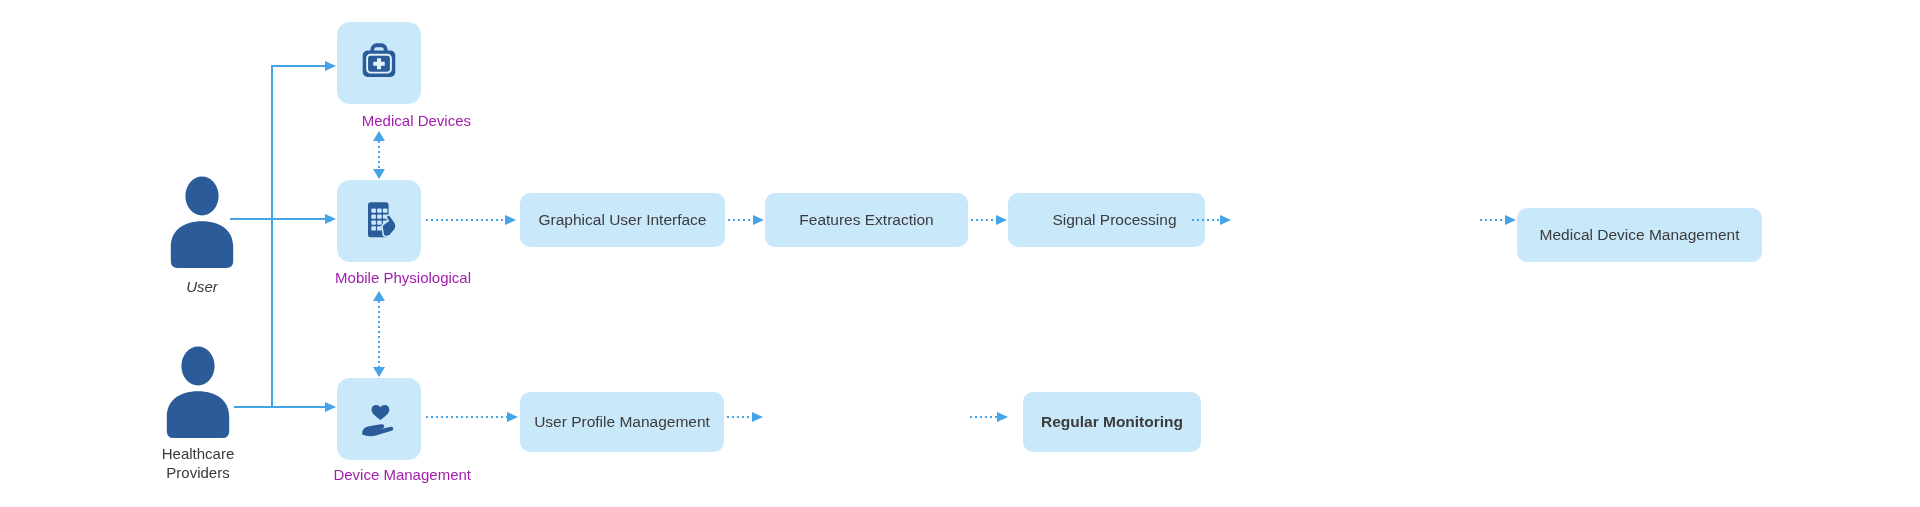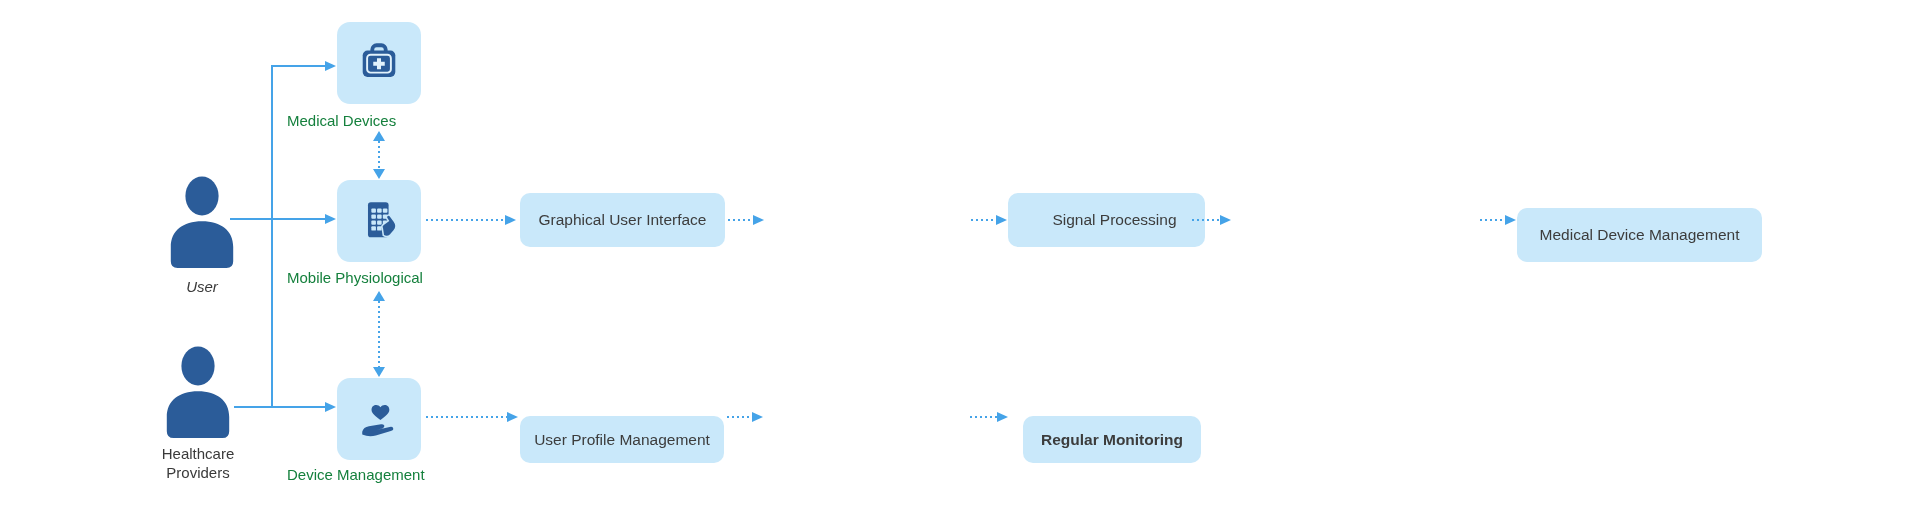--- a/index.html
+++ b/index.html
@@ -7,31 +7,31 @@
     position:relative;width:1920px;height:507px;background:#ffffff;overflow:hidden;
     font-family:"Liberation Sans",sans-serif;color:#3a3a3a;
   }
   
   .hub{
     position:absolute;left:337px;width:84px;height:82px;
     background:#c9e8fa;border-radius:13px;
     display:flex;align-items:center;justify-content:center;
   }
   .hub-label{
-    position:absolute;left:287px;width:184px;text-align:left;
-    font-size:15px;line-height:18px;color:#15803d;
+    position:absolute;left:287px;width:184px;text-align:right;
+    font-size:15px;line-height:18px;color:#a21caf;
   }
   
   .node{
     position:absolute;background:#c9e8fa;border-radius:10px;
     display:flex;align-items:center;justify-content:center;
     font-size:15.5px;color:#3c3c3c;white-space:nowrap;
   }
   .row-top .node,.node.row-top{top:193px;height:54px;}
-  .node.row-bot{top:392px;height:47px;margin-top:24px;}
+  .node.row-bot{top:392px;height:60px;}
   
   .actor{position:absolute;}
   .actor-label{
     position:absolute;text-align:center;font-size:15px;line-height:19px;color:#3a3a3a;
   }
   
   .sline{position:absolute;background:#45a3e8;}
   .tri{position:absolute;width:0;height:0;}
   .tri-right{border-top:5.5px solid transparent;border-bottom:5.5px solid transparent;border-left:11px solid #45a3e8;}
   .tri-up{border-left:6px solid transparent;border-right:6px solid transparent;border-bottom:10px solid #45a3e8;}
@@ -120,20 +120,21 @@
 
   <div class="tri tri-up" style="left:373px;top:131px;"></div>
   <div class="dot-v" style="left:378px;top:141px;height:29px;"></div>
   <div class="tri tri-down" style="left:373px;top:169px;"></div>
 
   <div class="tri tri-up" style="left:373px;top:291px;"></div>
   <div class="dot-v" style="left:378px;top:301px;height:66px;"></div>
   <div class="tri tri-down" style="left:373px;top:367px;"></div>
 
   <div class="node row-top" style="left:520px;width:205px;">Graphical User Interface</div>
+  <div class="node row-top" style="left:765px;width:203px;">Features Extraction</div>
   <div class="node row-top" style="left:1008px;width:181px;padding-left:16px;">Signal Processing</div>
   <div class="node row-top" style="left:1517px;width:245px;margin-top:15px;">Medical Device Management</div>
 
   <div class="dot-h" style="left:426px;top:219px;width:79px;"></div>
   <div class="tri tri-right" style="left:505px;top:214.5px;"></div>
 
   <div class="dot-h" style="left:728px;top:219px;width:25px;"></div>
   <div class="tri tri-right" style="left:753px;top:214.5px;"></div>
 
   <div class="dot-h" style="left:971px;top:219px;width:25px;"></div>

